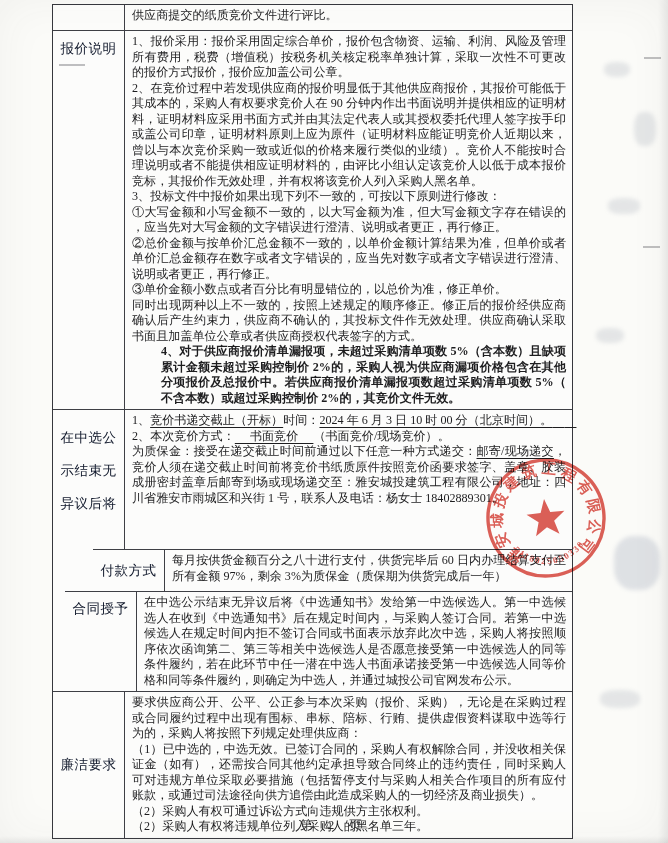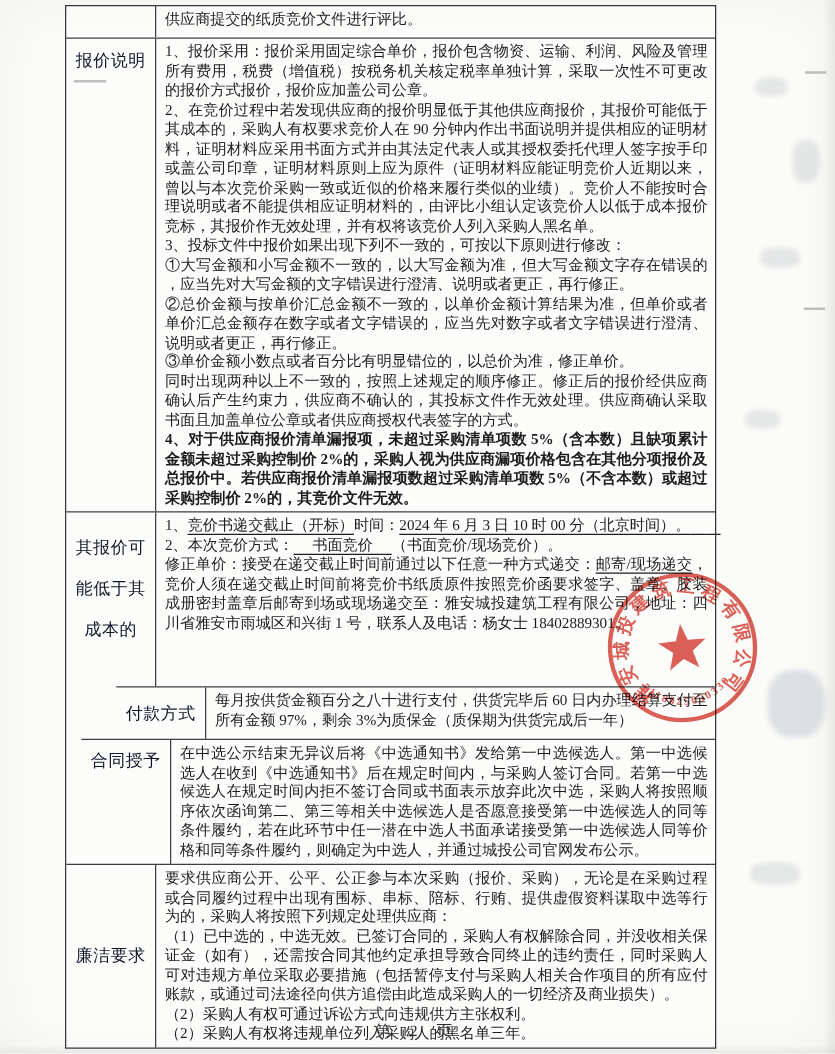--- a/index.html
+++ b/index.html
@@ -33,21 +33,21 @@
   .lab-center{display:flex;align-items:center;justify-content:center;}
   .lab-spread{padding-top:11px;line-height:33px;}
   .t-content{
     flex:1 1 auto;box-sizing:border-box;
     padding:3px 6px 3px 7px;
     font-size:12.1px;line-height:15.5px;
     text-align:justify;text-justify:inter-ideograph;
     word-break:break-all;line-break:anywhere;
   }
   .para{margin:0;}
-  .para.bold{font-weight:700;}
+  .para.bold{font-weight:700;margin-left:29px;}
   .para.indent{text-indent:25px;}
   .u{text-decoration:underline;text-underline-offset:3px;text-decoration-thickness:1px;}
 
   .footer{
     position:absolute;left:0;right:0;top:817px;text-align:center;
     font-size:12.5px;letter-spacing:6px;color:#2a2a2c;
   }
 
   .stamp{
     position:absolute;left:471px;top:443px;width:150px;height:150px;
@@ -79,25 +79,25 @@
           <div class="para"><span>2、在竞价过程中若发现供应商的报价明显低于其他供应商报价，其报价可能低于其成本的，采购人有权要求竞价人在 90 分钟内作出书面说明并提供相应的证明材料，证明材料应采用书面方式并由其法定代表人或其授权委托代理人签字按手印或盖公司印章，证明材料原则上应为原件（证明材料应能证明竞价人近期以来，曾以与本次竞价采购一致或近似的价格来履行类似的业绩）。竞价人不能按时合理说明或者不能提供相应证明材料的，由评比小组认定该竞价人以低于成本报价竞标，其报价作无效处理，并有权将该竞价人列入采购人黑名单。</span></div>
           <div class="para"><span>3、投标文件中报价如果出现下列不一致的，可按以下原则进行修改：</span></div>
           <div class="para"><span>①大写金额和小写金额不一致的，以大写金额为准，但大写金额文字存在错误的，应当先对大写金额的文字错误进行澄清、说明或者更正，再行修正。</span></div>
           <div class="para"><span>②总价金额与按单价汇总金额不一致的，以单价金额计算结果为准，但单价或者单价汇总金额存在数字或者文字错误的，应当先对数字或者文字错误进行澄清、说明或者更正，再行修正。</span></div>
           <div class="para"><span>③单价金额小数点或者百分比有明显错位的，以总价为准，修正单价。</span></div>
           <div class="para"><span>同时出现两种以上不一致的，按照上述规定的顺序修正。修正后的报价经供应商确认后产生约束力，供应商不确认的，其投标文件作无效处理。供应商确认采取书面且加盖单位公章或者供应商授权代表签字的方式。</span></div>
           <div class="para bold"><span>4、对于供应商报价清单漏报项，未超过采购清单项数 5%（含本数）且缺项累计金额未超过采购控制价 2%的，采购人视为供应商漏项价格包含在其他分项报价及总报价中。若供应商报价清单漏报项数超过采购清单项数 5%（不含本数）或超过采购控制价 2%的，其竞价文件无效。</span></div>
         </div>
       </div>
       <div class="t-row" style="min-height: 139px;">
-        <div class="t-label lab-spread"><span>其报价可能低于其成本的</span></div>
+        <div class="t-label lab-spread"><span>在中选公示结束无异议后将</span></div>
         <div class="t-content">
           <div class="para"><span>1、</span><span class="u">竞价书递交截止（开标）</span><span>时间：</span><span class="u">2024 年 6 月 3 日 10 时 00 分（北京时间）。</span><span class="u">　　</span></div>
           <div class="para"><span>2、本次竞价方式：</span><span class="u">　 书面竞价 　</span><span>（书面竞价/现场竞价）。</span></div>
-          <div class="para"><span>修正单价：接受在递交截止时间前通过以下任意一种方式递交：</span><span class="u">邮寄/现场递交</span><span>，竞价人须在递交截止时间前将竞价书纸质原件按照竞价函要求签字、盖章、胶装成册密封盖章后邮寄到场或现场递交至：雅安城投建筑工程有限公司，地址：四川省雅安市雨城区和兴街 1 号，联系人及电话：杨女士 18402889301。</span></div>
+          <div class="para"><span>为质保金：接受在递交截止时间前通过以下任意一种方式递交：</span><span class="u">邮寄/现场递交</span><span>，竞价人须在递交截止时间前将竞价书纸质原件按照竞价函要求签字、盖章、胶装成册密封盖章后邮寄到场或现场递交至：雅安城投建筑工程有限公司，地址：四川省雅安市雨城区和兴街 1 号，联系人及电话：杨女士 18402889301。</span></div>
         </div>
       </div>
       <div class="t-row" style="min-height: 41px; margin-left: 40px;">
         <div class="t-label lab-center">
           <span>付款方式</span>
         </div>
         <div class="t-content">
           <div class="para"><span>每月按供货金额百分之八十进行支付，供货完毕后 60 日内办理结算支付至所有金额 97%，剩余 3%为质保金（质保期为供货完成后一年）</span></div>
         </div>
       </div>

